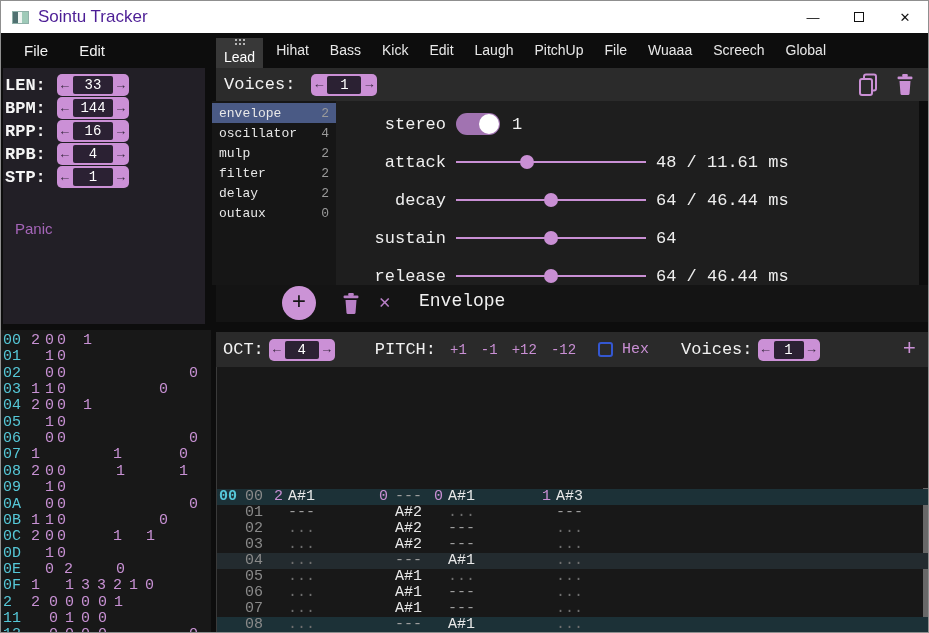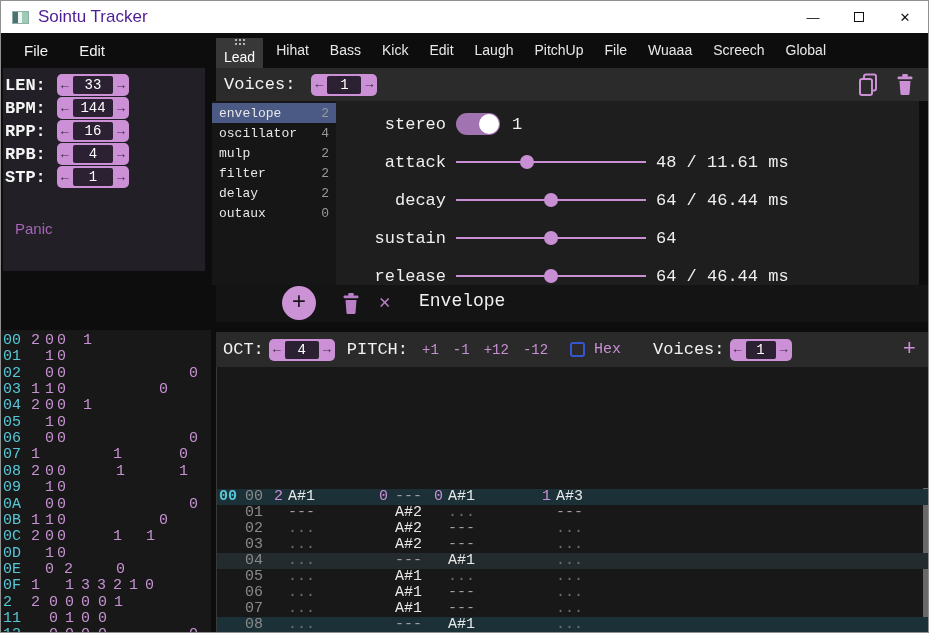--- a/index.html
+++ b/index.html
@@ -28,21 +28,21 @@
   .tab.selected{background:#383838;color:#fff;}
   .dots{width:10px;height:6px;margin:1px auto 0;position:relative;}
   .dots i{position:absolute;left:0;top:0;width:2px;height:2px;background:#b5b5b5;
           box-shadow:4px 0 #b5b5b5,8px 0 #b5b5b5,0 4px #b5b5b5,4px 4px #b5b5b5,8px 4px #b5b5b5;}
   
   .stepper{display:flex;align-items:stretch;height:22px;background:#cb90d6;border-radius:5px;overflow:hidden;}
   .st-arrow{width:16px;display:flex;align-items:center;justify-content:center;color:#3a2a42;font-size:13px;}
   .st-val{flex:1;margin:2px 0;background:#2b2133;border-radius:2px;color:#fff;font-size:14px;
           display:flex;align-items:center;justify-content:center;font-family:"Liberation Mono",monospace;}
   
-  .left-panel{position:absolute;left:2px;top:35px;width:202px;height:203px;background:#221f26;padding-top:6px;}
+  .left-panel{position:absolute;left:2px;top:35px;width:202px;height:256px;background:#221f26;padding-top:6px;}
   .st-row{display:flex;align-items:center;height:22px;margin:0 0 1px 2px;}
   .st-label{width:52px;color:#f5f5f5;font-size:17px;font-weight:600;text-align:left;}
   .st-row .stepper{width:72px;}
   .panic{margin:32px 0 0 12px;color:#a565b8;font-size:15px;font-family:"Liberation Sans",sans-serif;}
   
   .inst-header{position:absolute;left:215px;top:35px;right:0;height:33px;background:#2b2b2b;
                display:flex;align-items:center;}
   .ih-label{color:#f2f2f2;font-size:17px;margin-left:8px;}
   .inst-header .stepper{width:66px;margin-left:16px;}
   .ih-icons{margin-left:auto;display:flex;align-items:center;gap:18px;margin-right:14px;}
@@ -69,21 +69,21 @@
               color:#161616;font-size:24px;display:flex;align-items:center;justify-content:center;line-height:1;}
   .ut-trash{position:absolute;left:126px;top:8px;}
   .ut-close{position:absolute;left:163px;top:5px;color:#b87fc6;font-size:19px;}
   .ut-name{position:absolute;left:203px;top:6px;color:#f0f0f0;font-size:18px;}
   
   .pattern-toolbar{position:absolute;left:215px;top:299px;right:0;height:35px;background:#2a2a2a;
                    display:flex;align-items:center;}
   .pt-label{color:#f2f2f2;font-size:17px;}
   .pt-oct{margin-left:7px;}
   .pattern-toolbar .stepper{width:66px;margin-left:5px;}
-  .pt-pitch{margin-left:12px;}
+  .pt-pitch{margin-left:40px;}
   .pitch-btn{color:#c98fd4;font-size:14px;margin-left:14px;}
   .hex-box{width:15px;height:15px;border:2px solid #3457d1;border-radius:3px;margin-left:22px;}
   .hex-label{color:#c98fd4;font-size:15px;margin-left:9px;}
   .pt-voices{margin-left:32px;}
   .pattern-toolbar .stepper.v{width:62px;}
   .pt-add{margin-left:auto;margin-right:12px;color:#cb90d6;font-size:22px;line-height:22px;}
   
   .order-list{position:absolute;left:0;top:297px;width:210px;bottom:0;background:#181818;overflow:hidden;}
   .orow{position:absolute;left:0;right:0;height:16px;font-size:15px;line-height:16px;white-space:pre;}
   .onum{position:absolute;left:2px;color:#56c8d8;}

